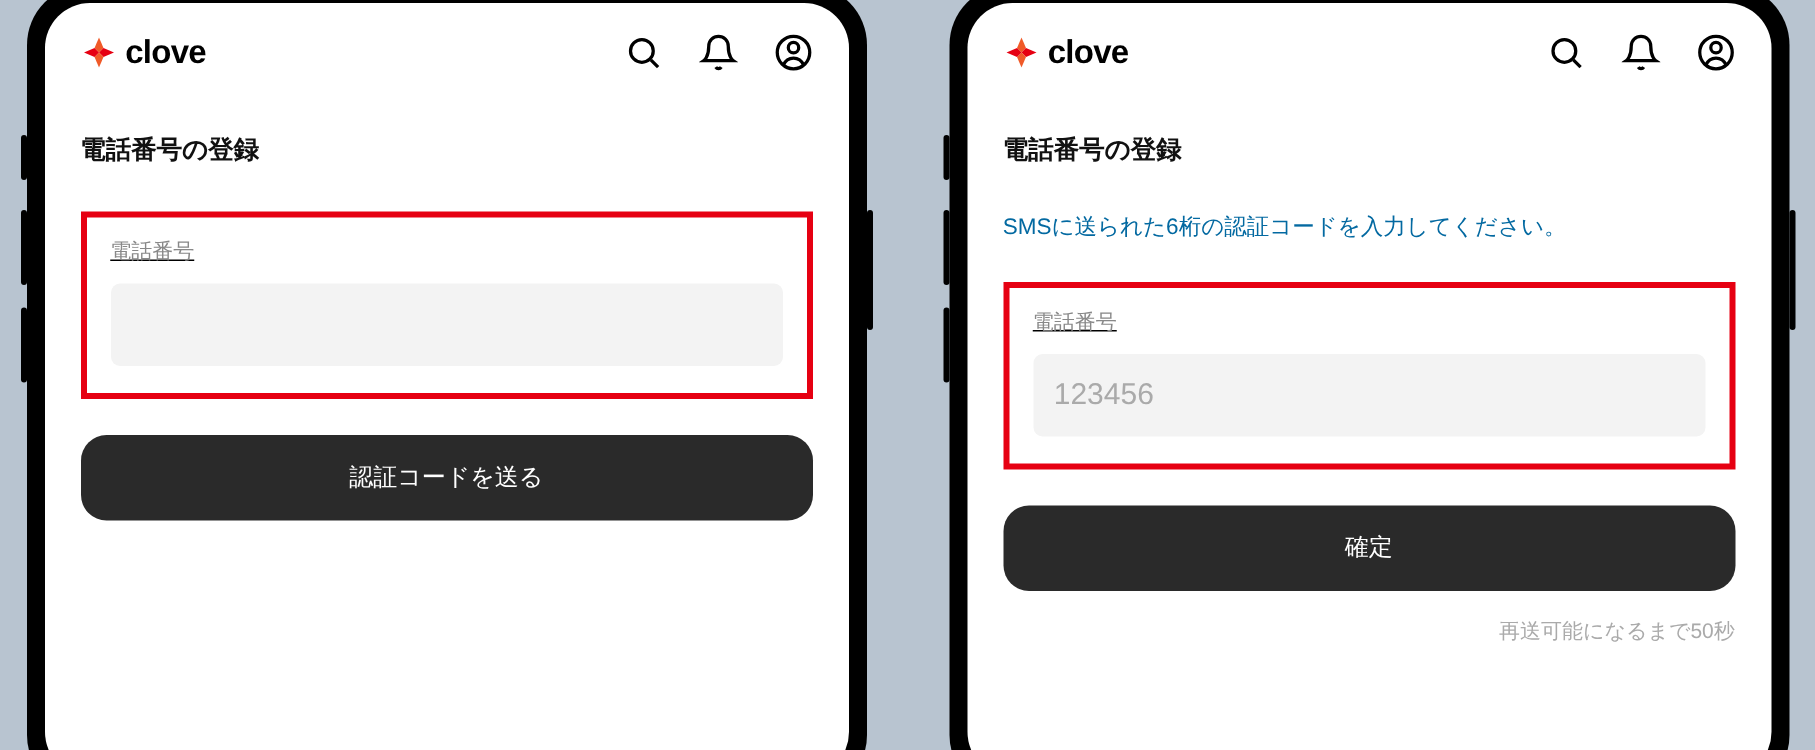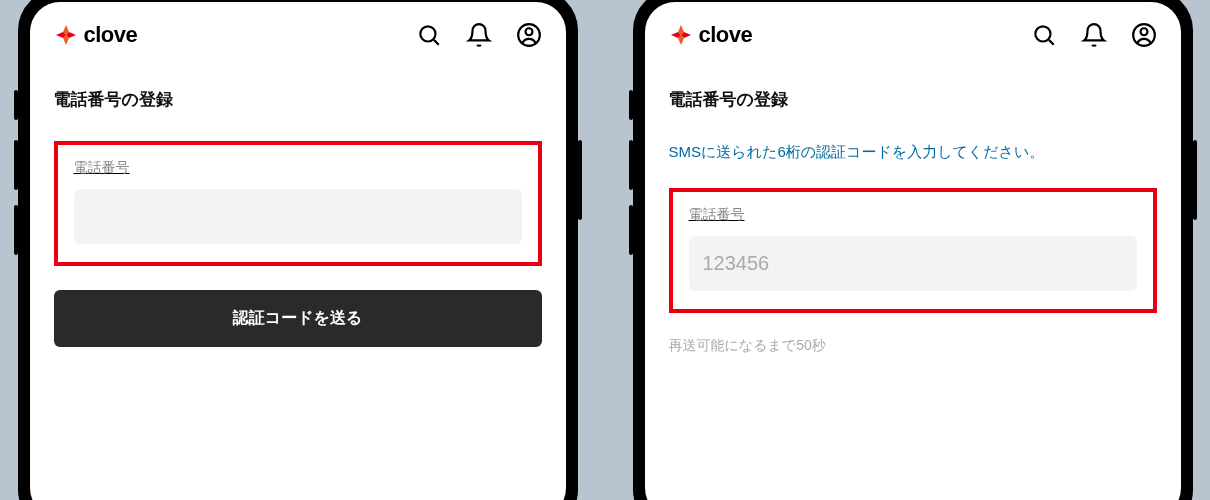--- a/index.html
+++ b/index.html
@@ -115,28 +115,28 @@
       font-size: 20px;
       color: #666;
       outline: none;
     }
     .input-field::placeholder { color: #aaa; }
     .primary-button {
       width: 100%;
       background: #2a2a2a;
       color: #fff;
       border: none;
-      border-radius: 6px;
+      border-radius: 17px;
       padding: 18px;
       font-size: 16px;
-      font-weight: 700;
+      font-weight: 400;
       cursor: pointer;
     }
     .resend-text {
-      text-align: left;
+      text-align: right;
       color: #aaa;
       font-size: 14px;
       margin-top: 18px;
     }
   </style>
 </head>
 <body>
 
 <div class="phone-frame">
   <div class="phone-body">
@@ -229,16 +229,17 @@
               </svg>
           </span>
         </div>
       </div>
       <h1 class="page-title">電話番号の登録</h1>
       <p class="subtitle">SMSに送られた6桁の認証コードを入力してください。</p>
       <div class="input-group">
         <label class="input-label">電話番号</label>
         <input class="input-field" type="text" placeholder="123456" style="">
       </div>
+      <button class="primary-button">確定</button>
       <p class="resend-text">再送可能になるまで50秒</p>
     </div>
   </div>
 </div>
 
 </body></html>

